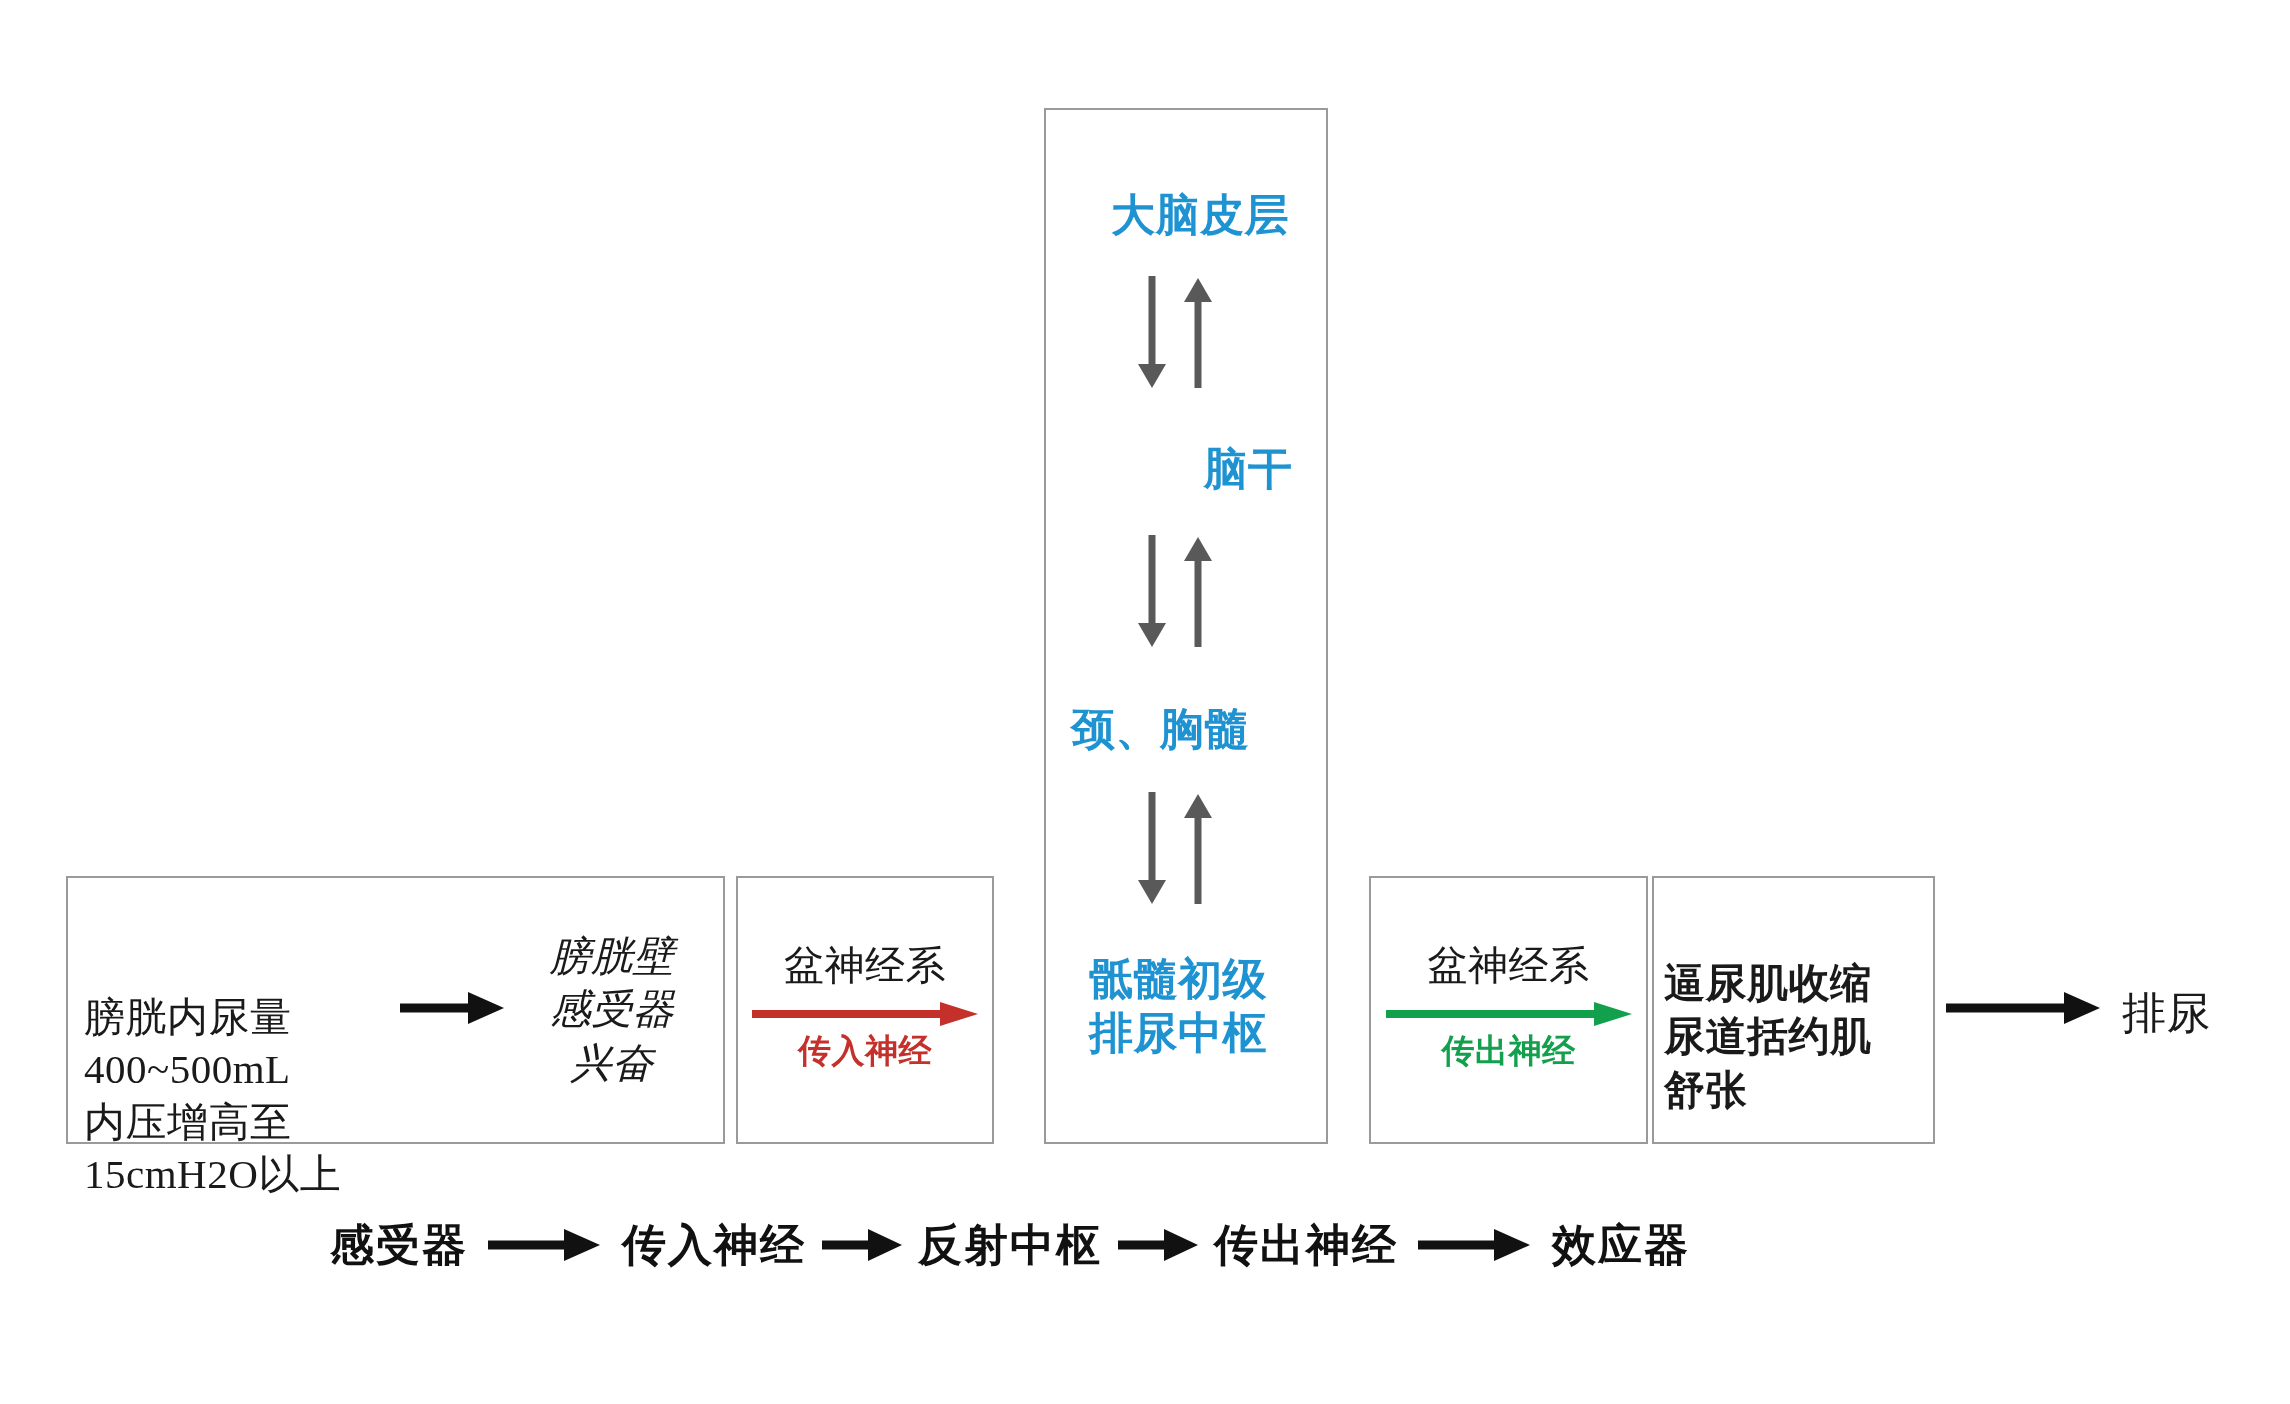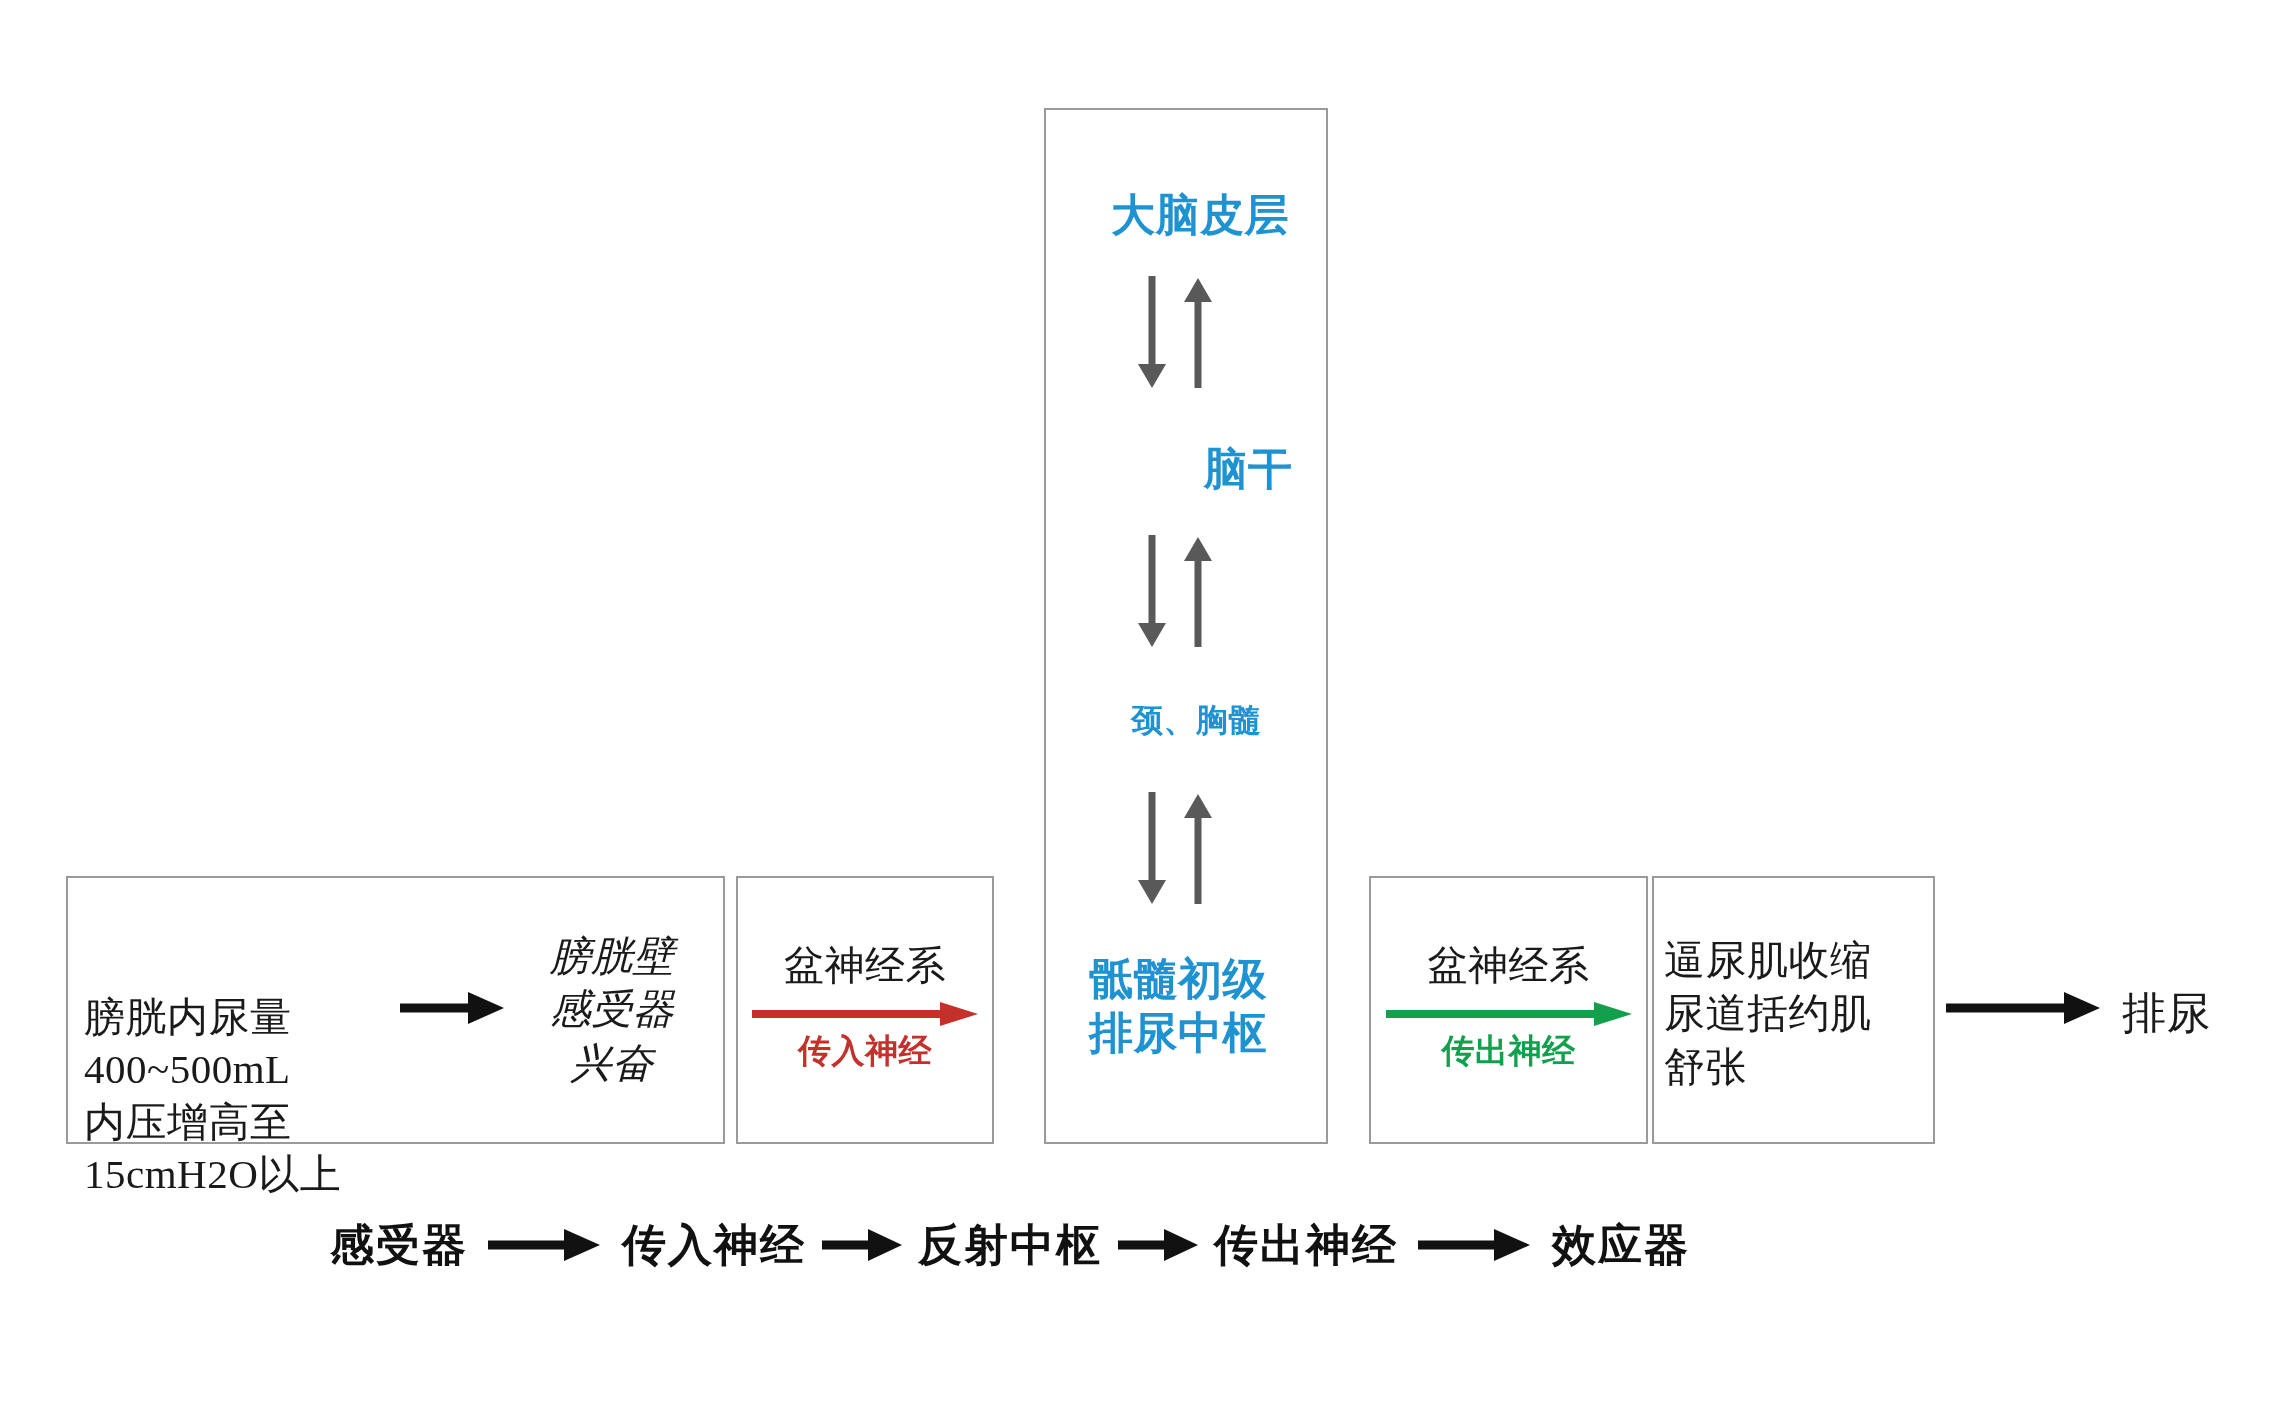--- a/index.html
+++ b/index.html
@@ -124,21 +124,21 @@
 
   <div class="txt sans blue ctr" style="left:1044px; top:440px; width:284px; font-size:44px;margin-left:48px;">脑干</div>
 
   <svg class="arrow-svg" style="left:1128px; top:535px;" width="110" height="112" viewBox="0 0 110 112">
     <line x1="24" y1="0" x2="24" y2="92" stroke="#595959" stroke-width="7"></line>
     <polygon points="10,88 38,88 24,112" fill="#595959"></polygon>
     <line x1="70" y1="112" x2="70" y2="22" stroke="#595959" stroke-width="7"></line>
     <polygon points="56,26 84,26 70,2" fill="#595959"></polygon>
   </svg>
 
-  <div class="txt sans blue ctr" style="left:1040px; top:700px; width:284px; font-size:32px;">颈、胸髓</div>
+  <div class="txt sans blue ctr" style="left:1004px; top:700px; width:284px; font-size:44px;">颈、胸髓</div>
 
   <svg class="arrow-svg" style="left:1128px; top:792px;" width="110" height="112" viewBox="0 0 110 112">
     <line x1="24" y1="0" x2="24" y2="92" stroke="#595959" stroke-width="7"></line>
     <polygon points="10,88 38,88 24,112" fill="#595959"></polygon>
     <line x1="70" y1="112" x2="70" y2="22" stroke="#595959" stroke-width="7"></line>
     <polygon points="56,26 84,26 70,2" fill="#595959"></polygon>
   </svg>
 
   <div class="txt sans blue ctr" style="left:1044px; top:952px; width:240px; font-size:44px; line-height:1.22;">骶髓初级
 排尿中枢</div>
@@ -149,21 +149,21 @@
 
   <svg class="arrow-svg" style="left:1386px; top:1000px;" width="248" height="28" viewBox="0 0 248 28">
     <line x1="0" y1="14" x2="216" y2="14" stroke="#13a04c" stroke-width="8"></line>
     <polygon points="208,2 246,14 208,26" fill="#13a04c"></polygon>
   </svg>
 
   <div class="txt sans green ctr" style="left:1369px; top:1030px; width:279px; font-size:33px;">传出神经</div>
 
   <div class="box" style="left:1652px; top:876px; width:283px; height:268px;"></div>
 
-  <div class="txt serif dark lft" style="left:1664px; top:934px; width:270px; font-size:41px; line-height:1.30;">逼尿肌收缩
+  <div class="txt serif dark lft" style="left:1664px; top:957px; width:270px; font-size:41px; line-height:1.30;font-weight:bold;">逼尿肌收缩
 尿道括约肌
 舒张</div>
 
   <svg class="arrow-svg" style="left:1944px; top:988px;" width="160" height="40" viewBox="0 0 160 40">
     <line x1="2" y1="20" x2="128" y2="20" stroke="#111111" stroke-width="9"></line>
     <polygon points="120,4 156,20 120,36" fill="#111111"></polygon>
   </svg>
 
   <div class="txt serif dark lft" style="left:2122px; top:985px; width:200px; font-size:44px;">排尿</div>
 

